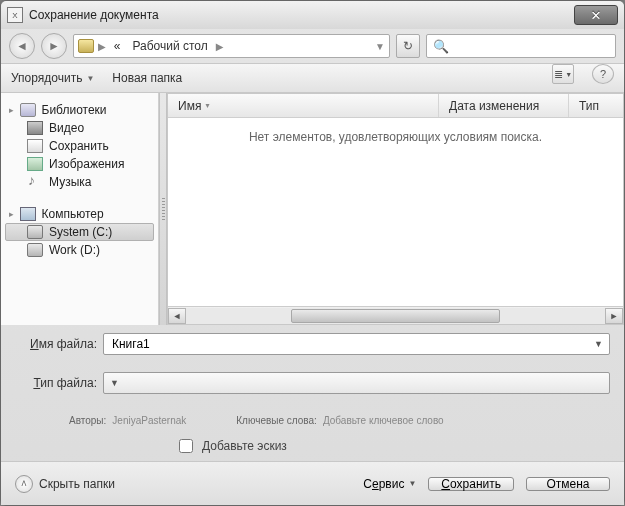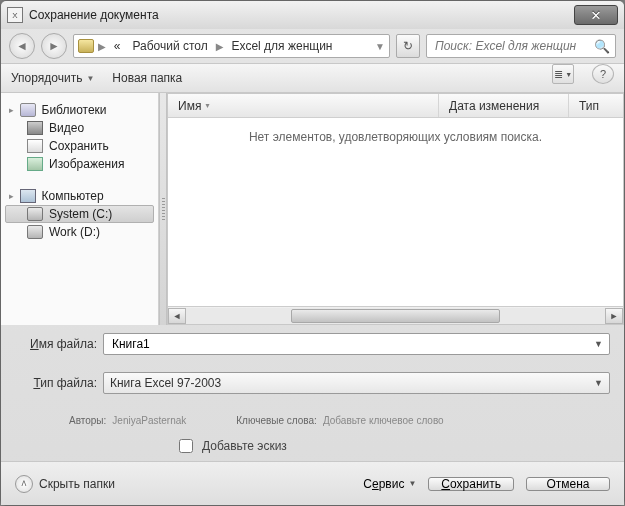--- a/index.html
+++ b/index.html
@@ -82,27 +82,25 @@
 
   <div class="navbar">
     <div class="navbtn">◄</div>
     <div class="navbtn">►</div>
     <div class="breadcrumb">
       <span class="folder-icon"></span>
       <span class="sep">▶</span>
       <span class="seg">«</span>
       <span class="seg">Рабочий стол</span>
       <span class="sep">▶</span>
-      <span class="seg">Excel для женщин</span>
       <span style="flex:1"></span>
       <span class="sep">▼</span>
     </div>
     <div class="refresh">↻</div>
     <div class="searchbox">
-      <input placeholder="Поиск: Excel для женщин" style="">
       <span class="mag">🔍</span>
     </div>
   </div>
 
   <div class="toolbar">
     <div class="tb-item">
       <span>Упорядочить</span>
       <span style="font-size:8px;color:#666">▼</span>
     </div>
     <div class="tb-item">
@@ -125,20 +123,24 @@
             <span class="ico vid"></span>
             <span>Видео</span>
           </div>
         <div class="child">
             <span class="ico doc"></span>
             <span>Сохранить</span>
           </div>
         <div class="child">
             <span class="ico img"></span>
             <span>Изображения</span>
+          </div>
+        <div class="child">
+            <span class="ico mus"></span>
+            <span>Музыка</span>
           </div>
       </div>
       <div class="group">
         <div class="hdr">
           <span class="caret">▸</span>
           <span class="ico comp"></span>
           <span>Компьютер</span>
         </div>
         <div class="child selected">
             <span class="ico drive"></span>
@@ -179,21 +181,20 @@
     <div class="row">
       <label><span class="underline">И</span>мя файла:</label>
       <div class="field">
         <input value="Книга1" style="">
         <span class="dd">▼</span>
       </div>
     </div>
     <div class="row">
       <label><span class="underline">Т</span>ип файла:</label>
       <div class="field" style="background:linear-gradient(#fafafa,#e7e7e7)">
-        <span style="flex:1">Книга Excel 97-2003</span>
         <span class="dd">▼</span>
       </div>
     </div>
     <div class="meta">
       <div class="pair">
         <span>Авторы:</span>
         <span class="val">JeniyaPasternak</span>
       </div>
       <div class="pair">
         <span>Ключевые слова:</span>

